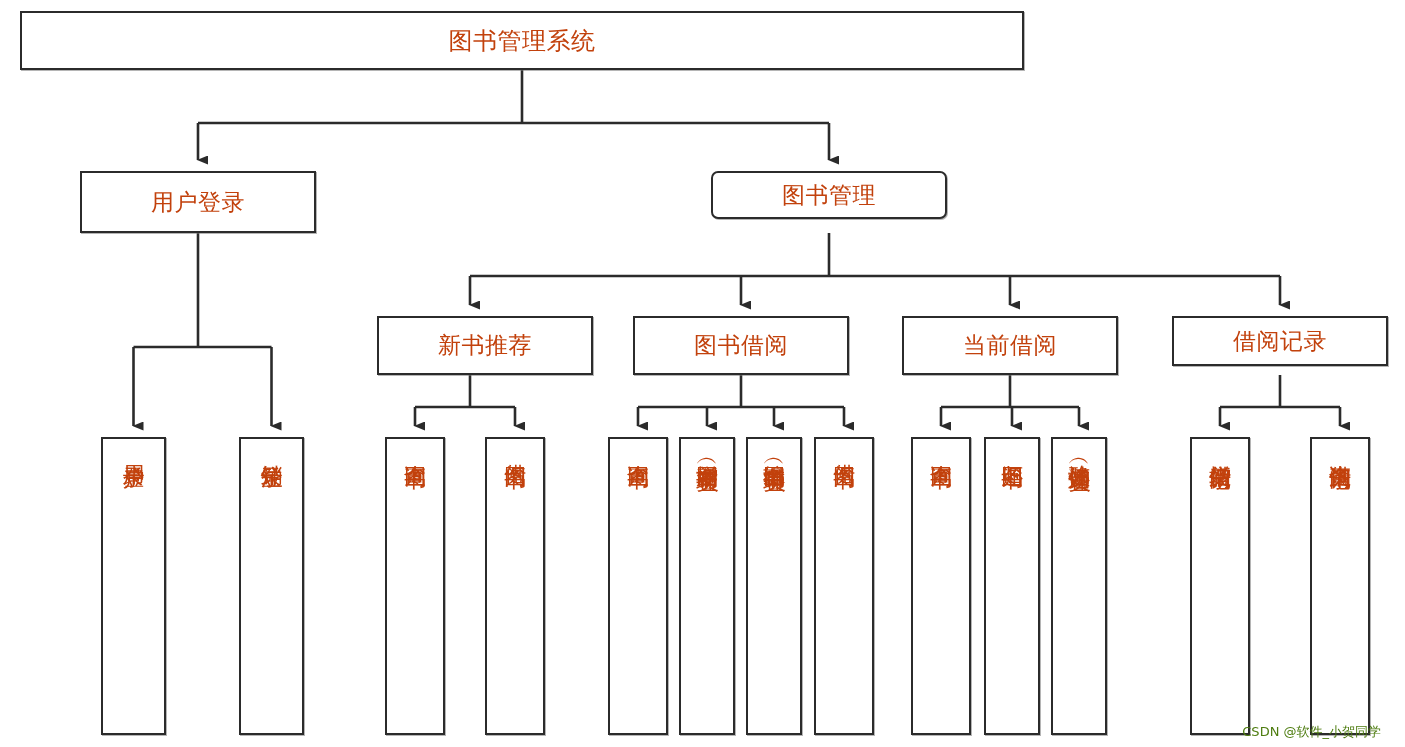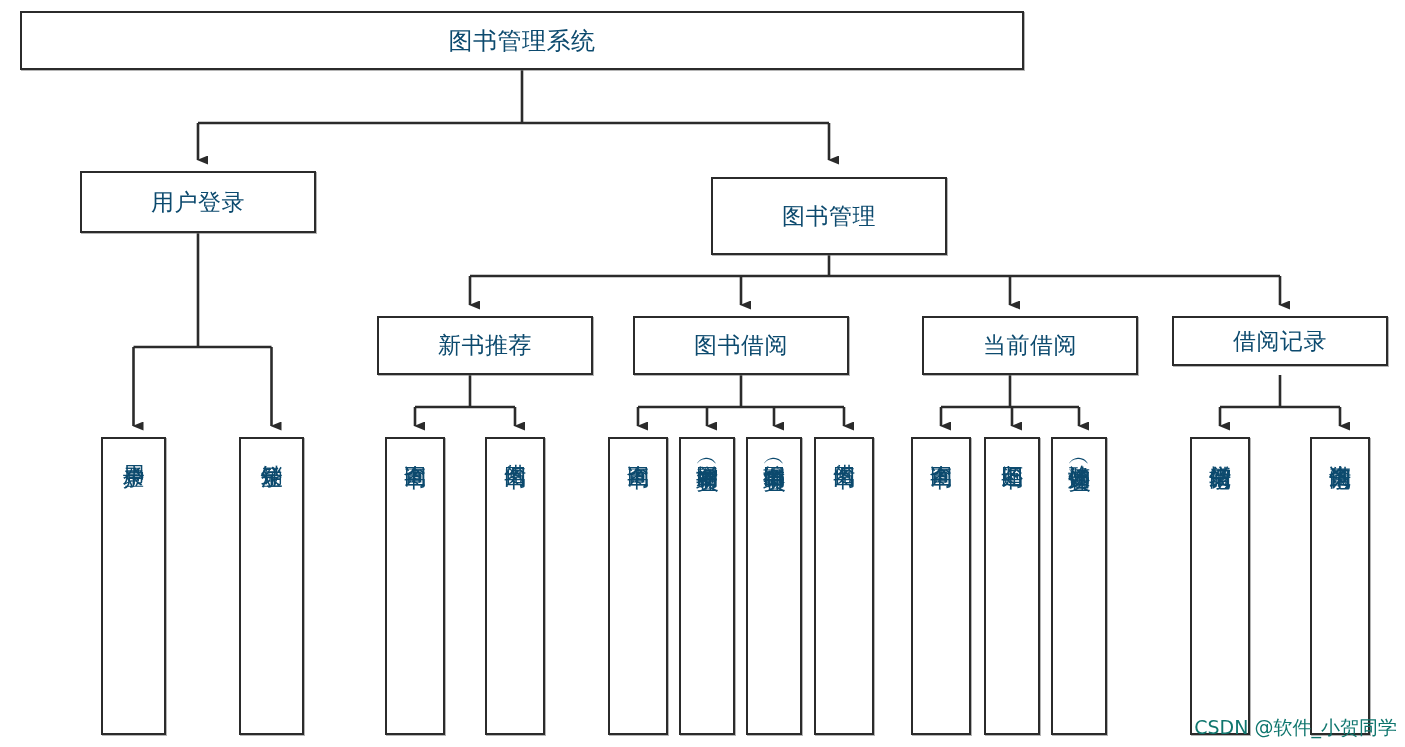--- a/index.html
+++ b/index.html
@@ -28,21 +28,21 @@
   }
   .node {
     position: absolute;
     box-sizing: border-box;
     background: #ffffff;
     border: 2px solid #2b2b2b;
     box-shadow: 1px 1px 0 rgba(120,120,120,0.55);
     display: flex;
     align-items: center;
     justify-content: center;
-    color: #0c4a6e;
+    color: #c2410c;
     z-index: 2;
   }
   .node-label {
     display: block;
     text-align: center;
     line-height: 1.25;
     white-space: nowrap;
   }
   
   .node.horiz .node-label {
@@ -62,24 +62,24 @@
     writing-mode: vertical-rl;
     text-orientation: upright;
     font-size: 22px;
     line-height: 1.12;
     letter-spacing: 1px;
     white-space: nowrap;
     -webkit-writing-mode: vertical-rl;
   }
   .watermark {
     position: absolute;
-    right: 8px;
+    right: 24px;
     bottom: 6px;
-    font-size: 19px;
-    color: #0f766e;
+    font-size: 13px;
+    color: #4d7c0f;
     z-index: 5;
     white-space: nowrap;
     font-family: "DejaVu Sans", "Liberation Sans", sans-serif;
   }
 </style>
 </head>
 <body>
 
 <div id="diagram-canvas">
 
@@ -126,30 +126,30 @@
       </g>
   </svg>
 
   <div id="node-layer">
       <div class="node horiz root" style="left: 20px; top: 11px; width: 1004px; height: 59px;">
         <span class="node-label">图书管理系统</span>
       </div>
       <div class="node horiz" style="left: 80px; top: 171px; width: 236px; height: 62px;">
         <span class="node-label">用户登录</span>
       </div>
-      <div class="node horiz" style="left: 711px; top: 177px; width: 236px; height: 78px;">
+      <div class="node horiz" style="left: 711px; top: 171px; width: 236px; height: 48px; border-radius: 7px;">
         <span class="node-label">图书管理</span>
       </div>
       <div class="node horiz" style="left: 377px; top: 316px; width: 216px; height: 59px;">
         <span class="node-label">新书推荐</span>
       </div>
       <div class="node horiz" style="left: 633px; top: 316px; width: 216px; height: 59px;">
         <span class="node-label">图书借阅</span>
       </div>
-      <div class="node horiz" style="left: 902px; top: 316px; width: 216px; height: 59px; margin-left: 20px;">
+      <div class="node horiz" style="left: 902px; top: 316px; width: 216px; height: 59px;">
         <span class="node-label">当前借阅</span>
       </div>
       <div class="node horiz" style="left: 1172px; top: 316px; width: 216px; height: 50px;">
         <span class="node-label">借阅记录</span>
       </div>
       <div class="node vert" style="left: 101px; top: 437px; width: 65px; height: 298px;">
         <span class="node-label">用户登录</span>
       </div>
       <div class="node vert" style="left: 239px; top: 437px; width: 65px; height: 298px;">
         <span class="node-label">注销登录</span>

